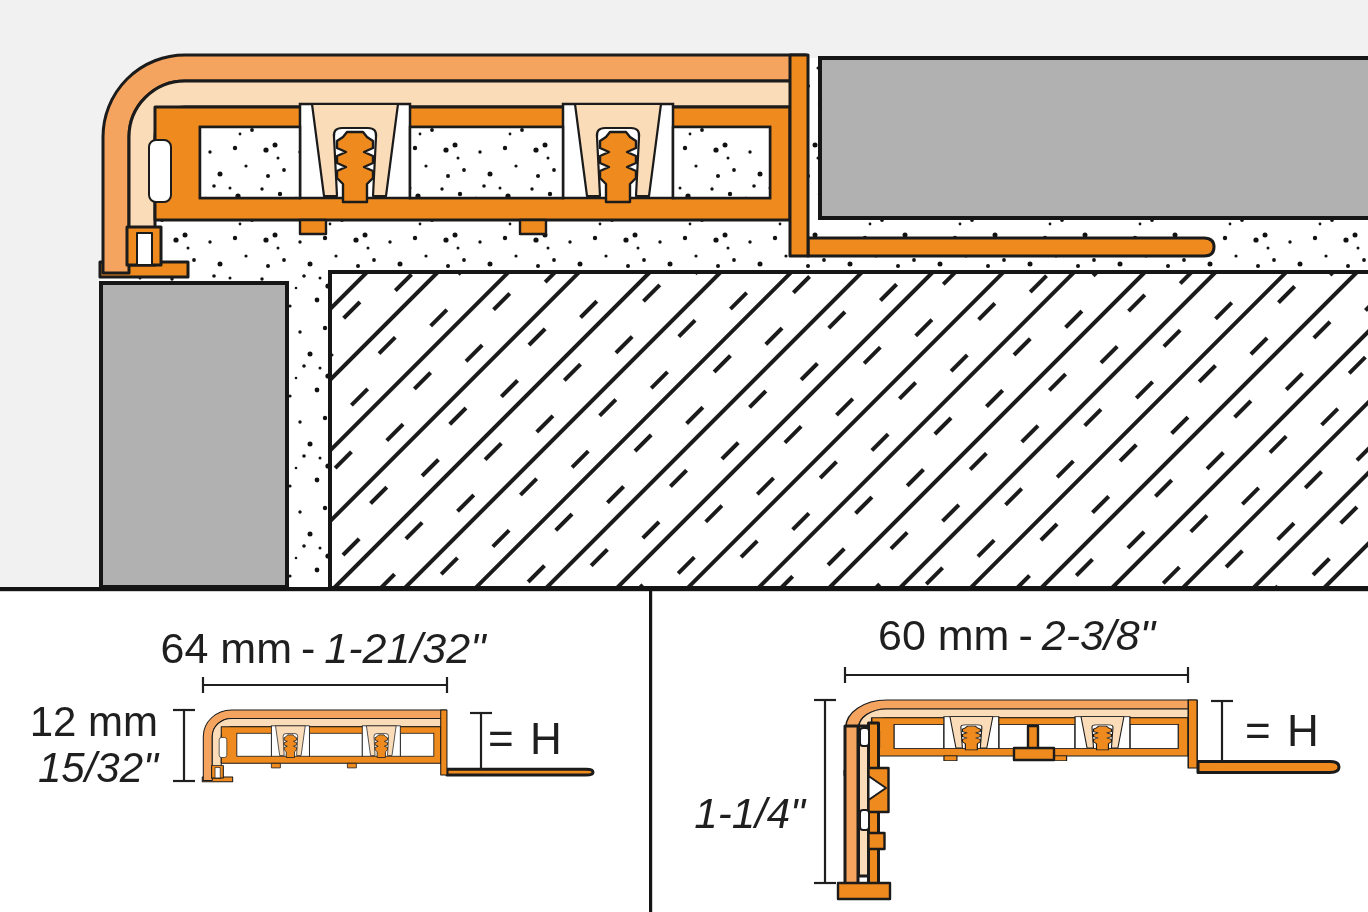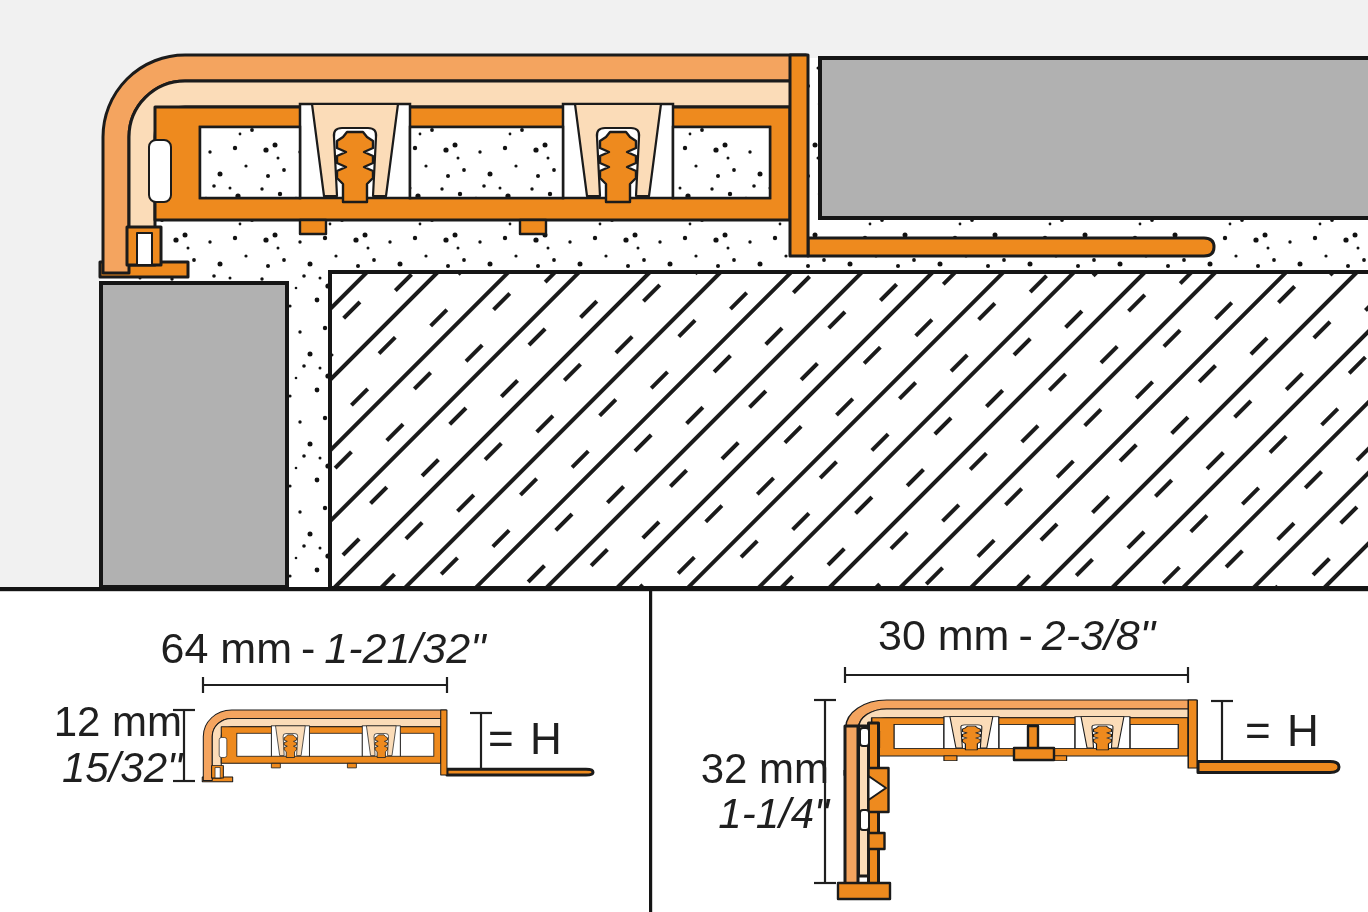--- a/index.html
+++ b/index.html
@@ -1,21 +1,21 @@
 <!DOCTYPE html>
 <html><head>
 <meta charset="utf-8">
 <style>
   html,body{margin:0;padding:0;background:#fff;}
   #stage{position:relative;width:1368px;height:912px;overflow:hidden;
          font-family:"Liberation Sans",sans-serif;background:#fff;}
   #drawing{position:absolute;left:0;top:0;}
   .dim-label{position:absolute;color:#1f1f1f;white-space:nowrap;line-height:1.0;}
   .dim-center{text-align:center;}
-  .dim-right{text-align:right;padding-left:24px;}
+  .dim-right{text-align:right;}
   .imp{font-style:italic;}
   .sep{margin:0 9px;}
   .fs-w{font-size:43px;}
   .fs-h{font-size:42px;}
   .fs-eq{font-size:44px;letter-spacing:2px;}
   
   .o {fill:#EE8A1E;stroke:#1b1b1b;stroke-width:3;stroke-linejoin:round;}
   .o2{fill:#EE8A1E;stroke:#1b1b1b;stroke-width:2.4;stroke-linejoin:round;}
   .m {fill:#F4A45F;stroke:#1b1b1b;stroke-width:3;stroke-linejoin:round;}
   .p {fill:#FBDCB8;stroke:#1b1b1b;stroke-width:3;stroke-linejoin:round;}
@@ -166,19 +166,18 @@
 </svg>
 
 <div class="dim-label dim-center fs-w" style="left:103px;top:627px;width:440px;">
   <span>64 mm</span><span class="sep">-</span><span class="imp">1-21/32"</span>
 </div>
 <div class="dim-label dim-right fs-h" style="left:0px;top:701px;width:158px;">12 mm</div>
 <div class="dim-label dim-right fs-h imp" style="left:0px;top:747px;width:158px;">15/32"</div>
 <div class="dim-label fs-eq" style="left:488px;top:717px;">= H</div>
 
 <div class="dim-label dim-center fs-w" style="left:800px;top:614px;width:433px;">
-  <span>30 mm</span><span class="sep">-</span><span class="imp">2-3/8"</span>
+  <span>60 mm</span><span class="sep">-</span><span class="imp">2-3/8"</span>
 </div>
-<div class="dim-label dim-right fs-h" style="left:640px;top:748px;width:165px;">32 mm</div>
 <div class="dim-label dim-right fs-h imp" style="left:640px;top:793px;width:165px;">1-1/4"</div>
 <div class="dim-label fs-eq" style="left:1245px;top:709px;">= H</div>
 
 </div>
 
 </body></html>

